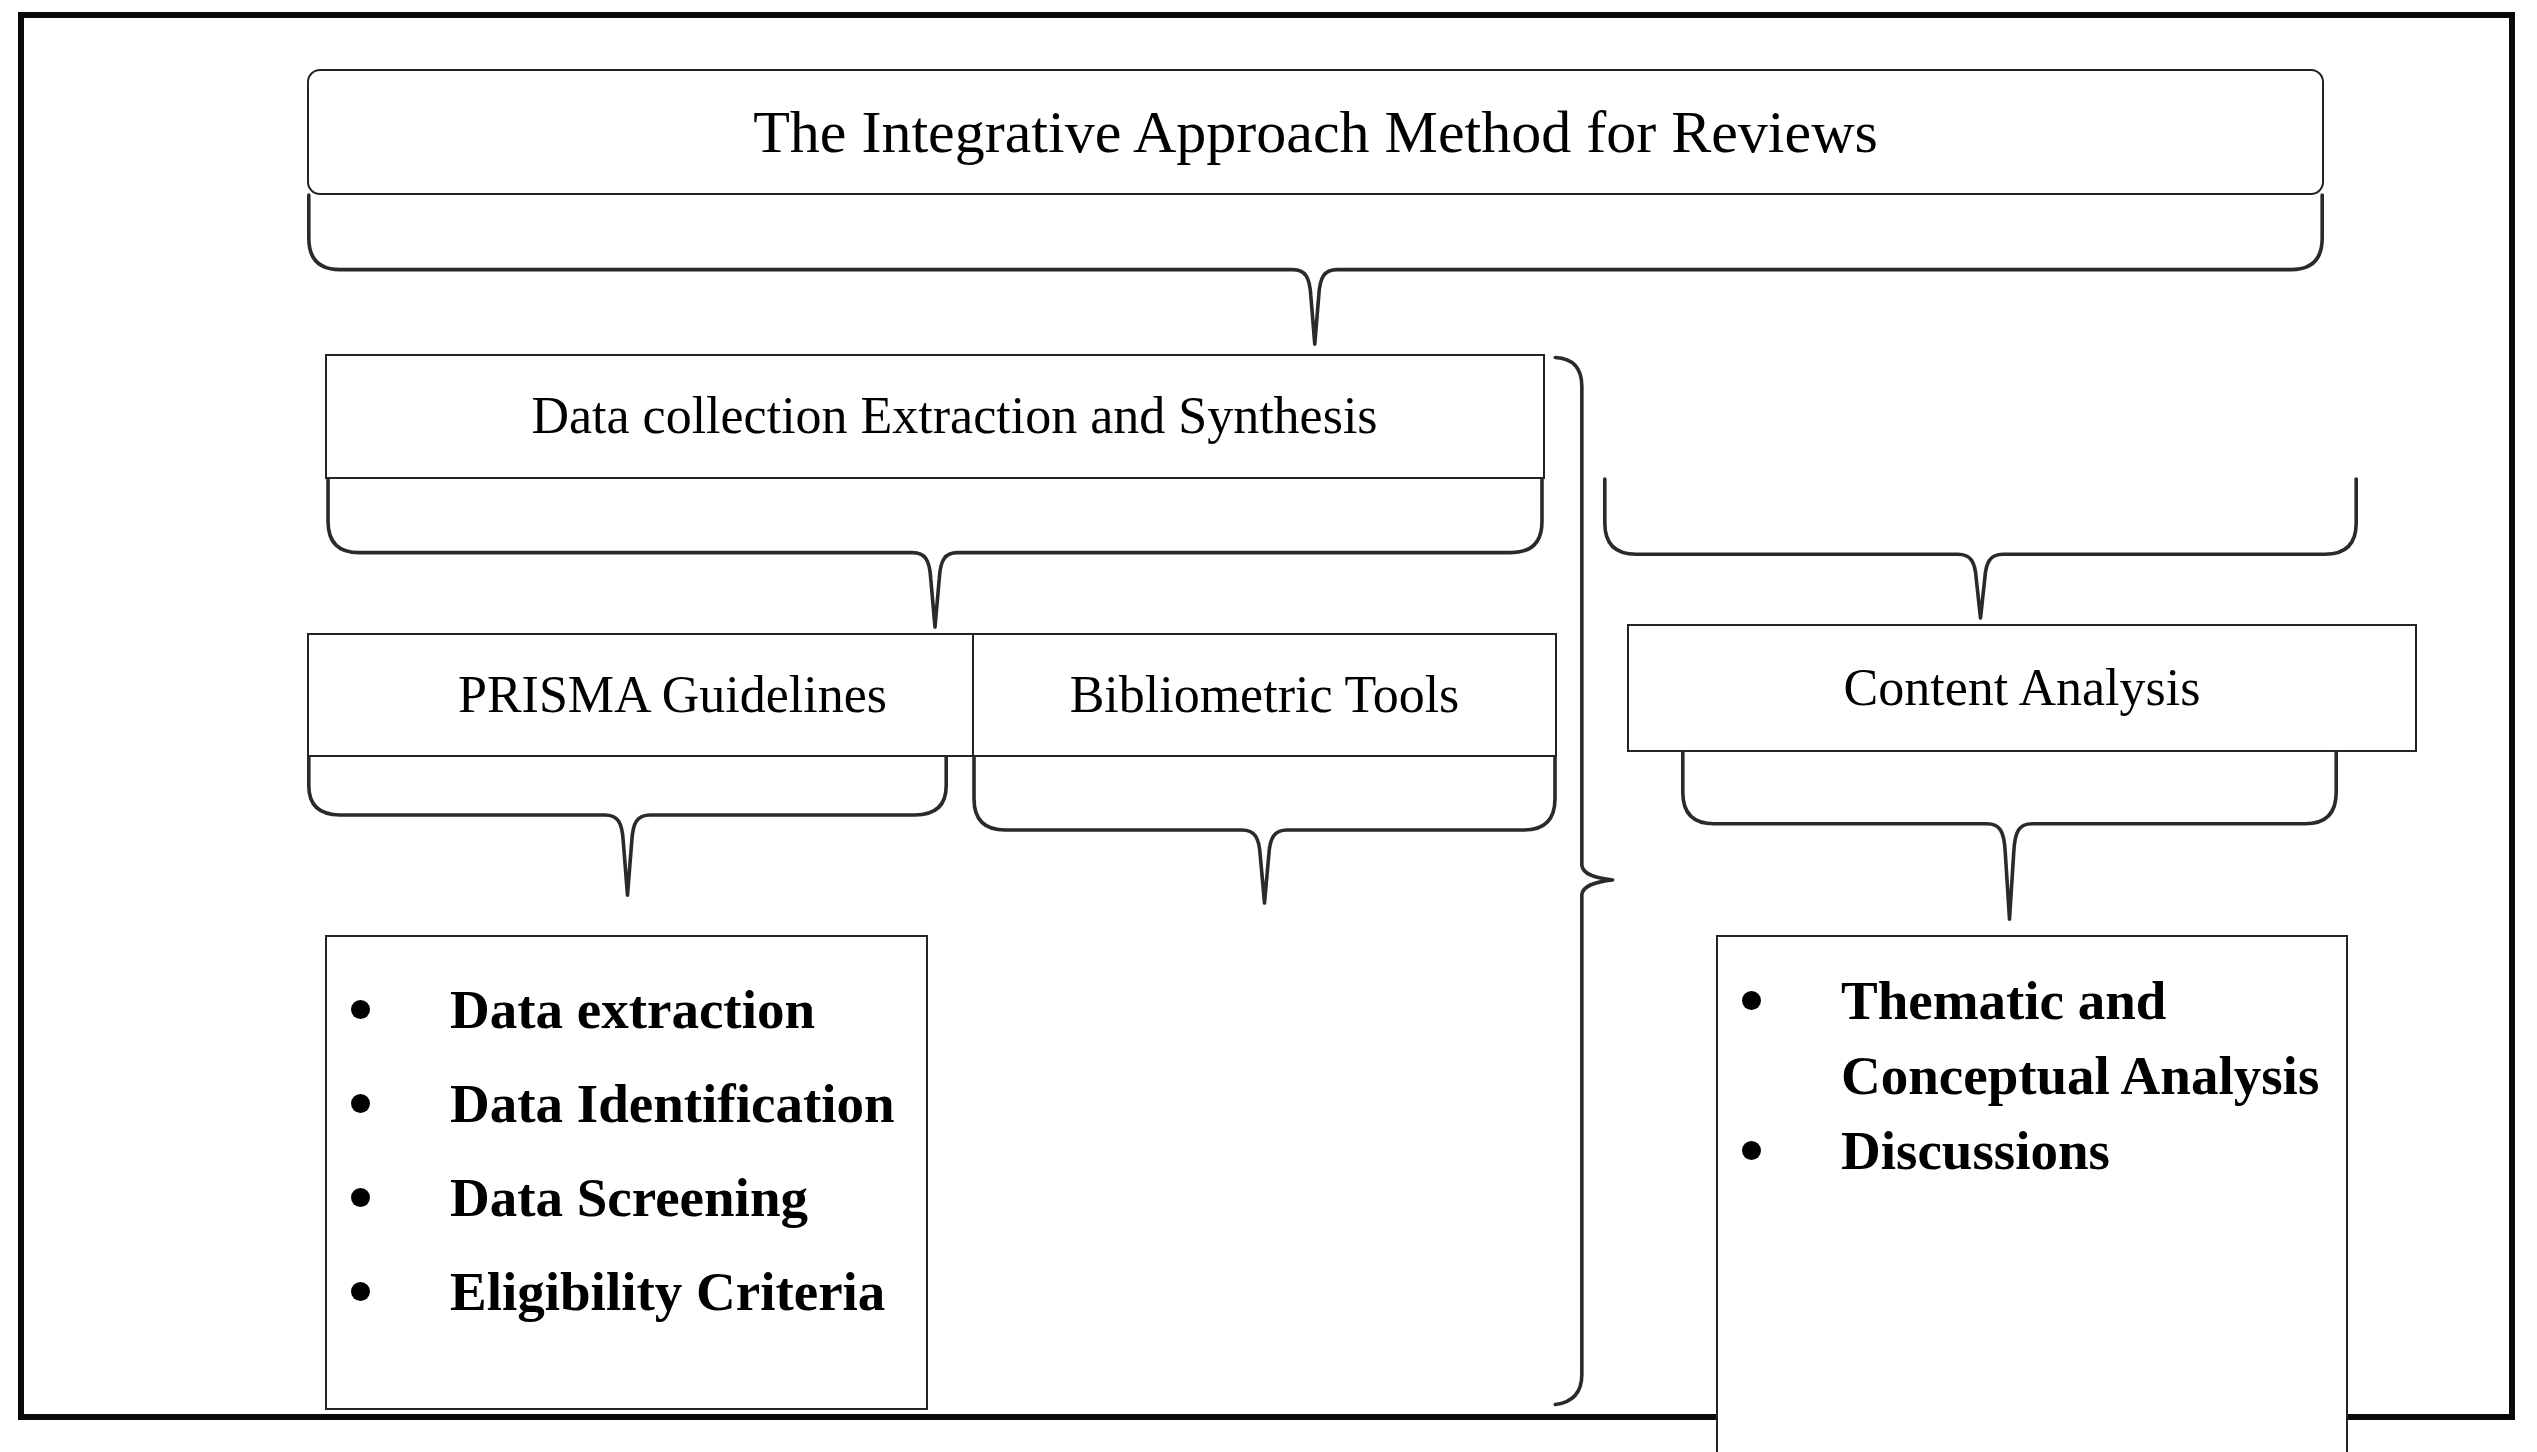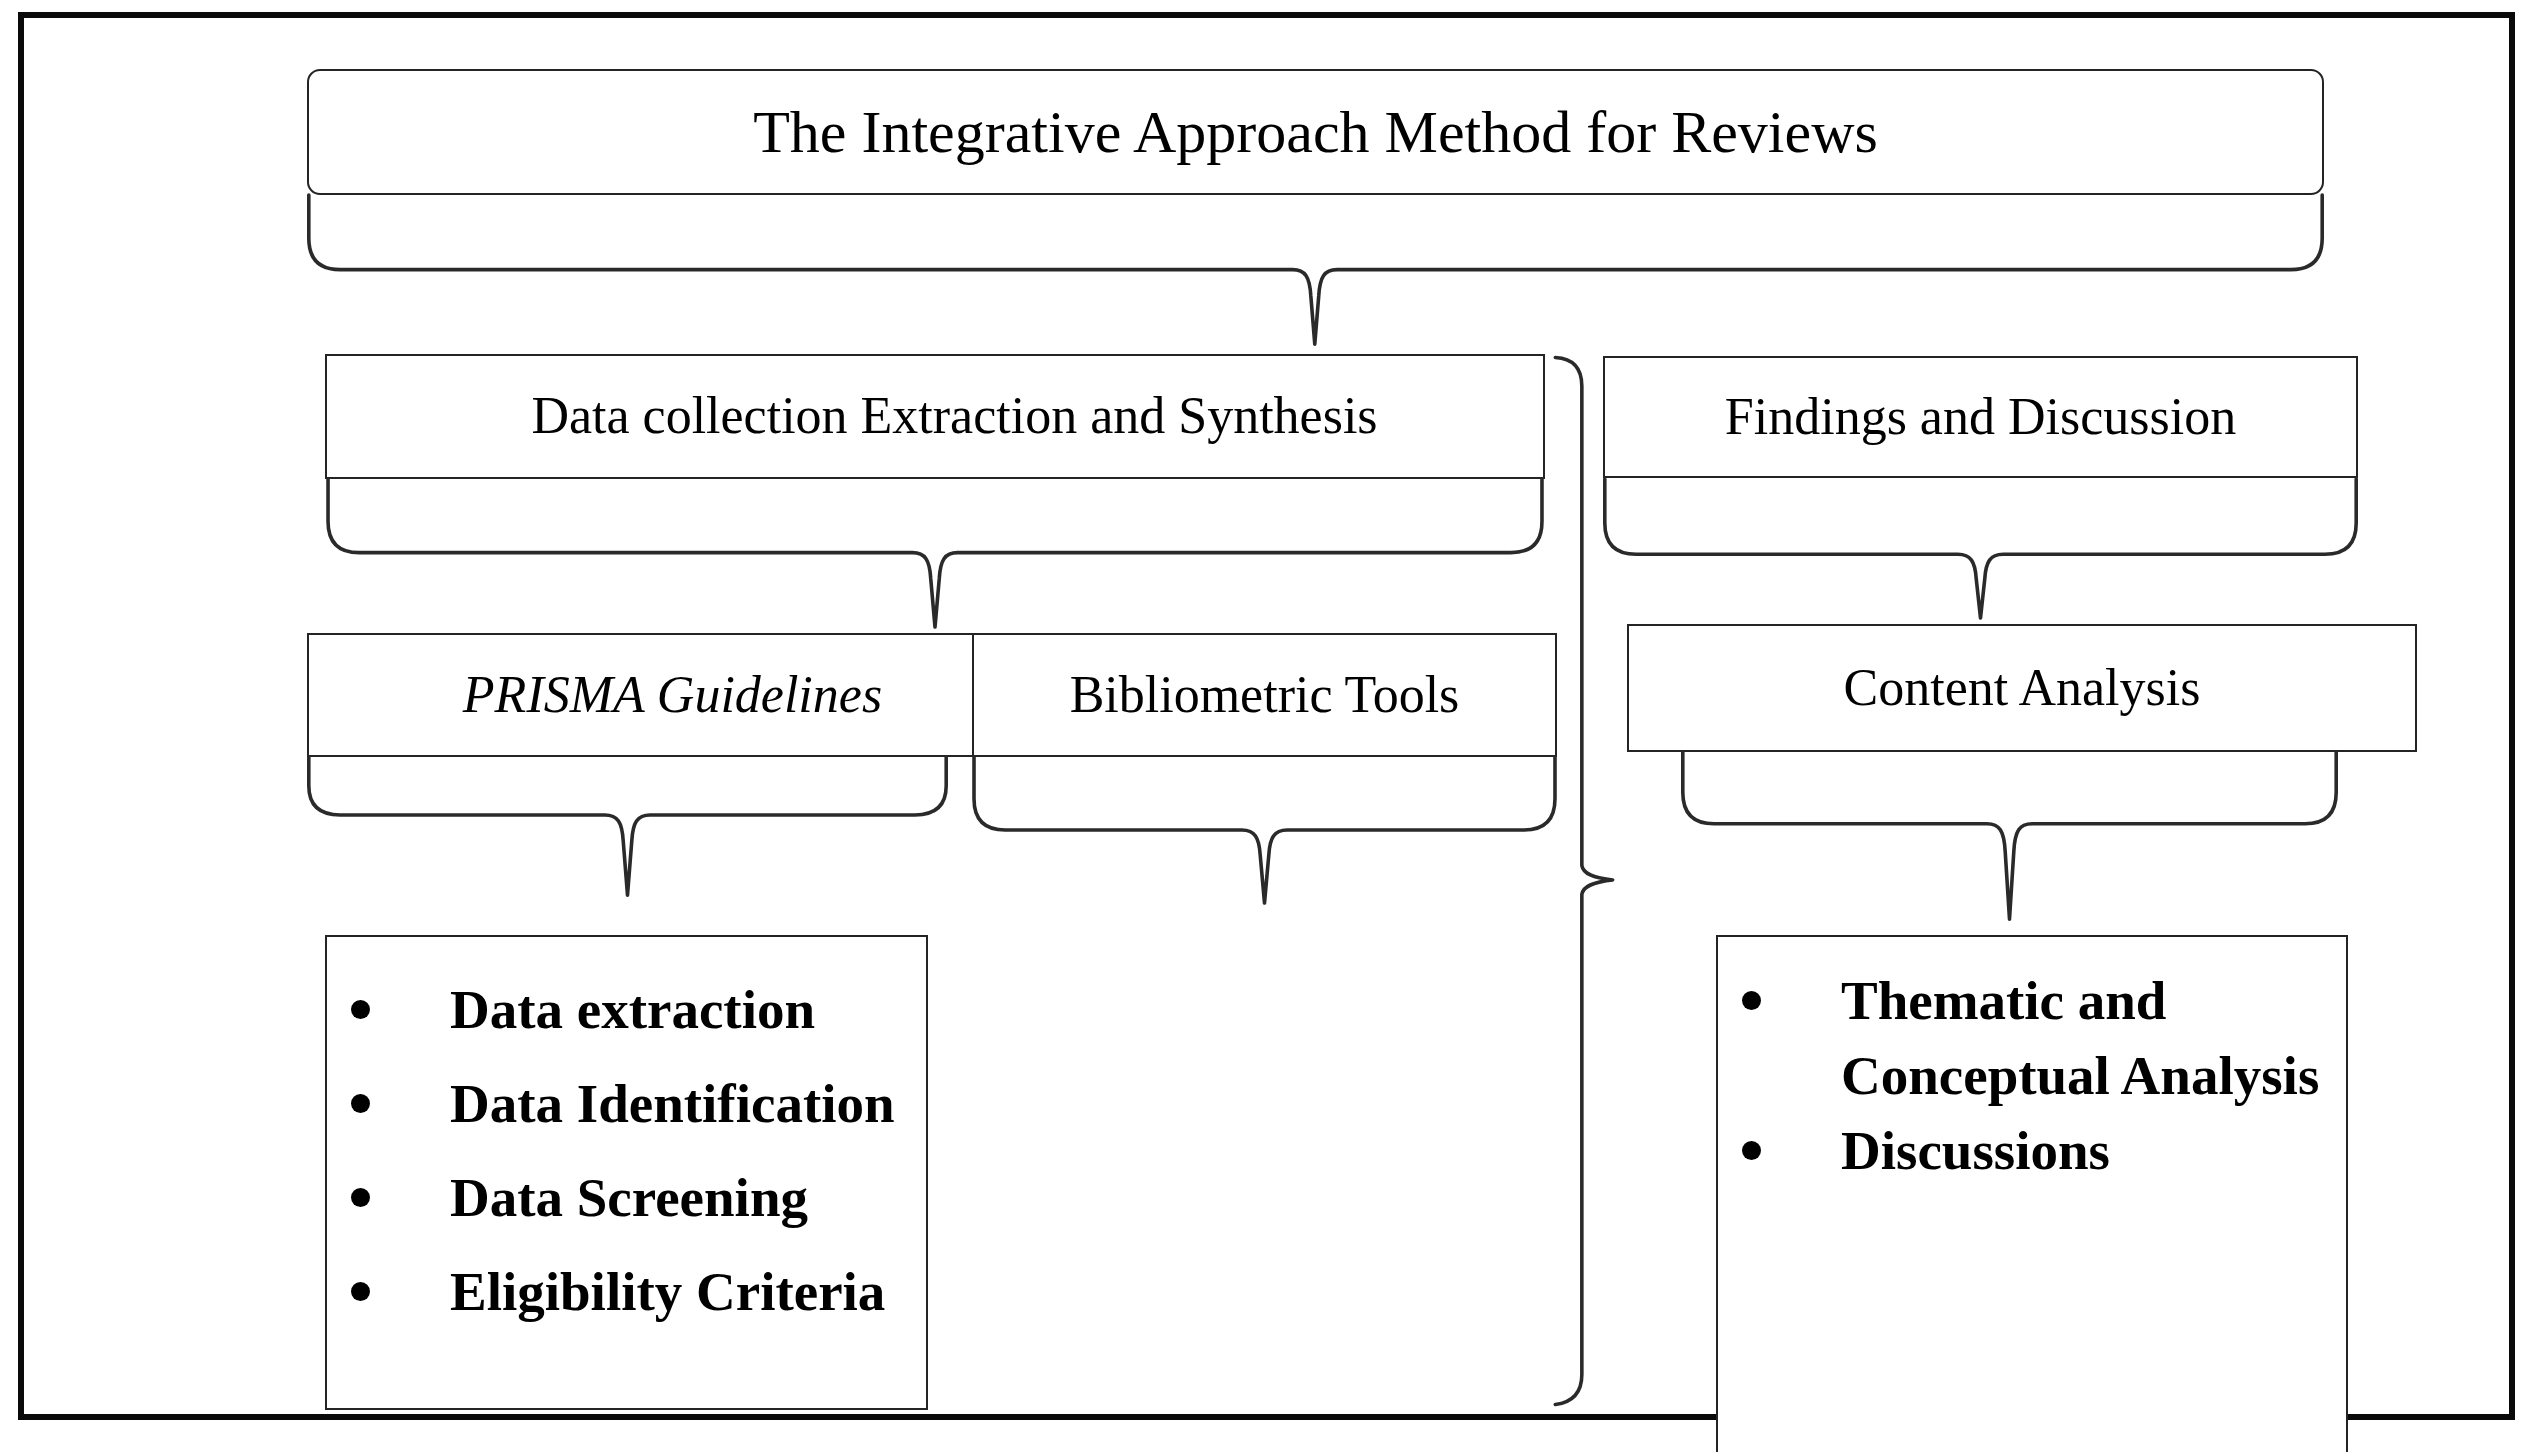--- a/index.html
+++ b/index.html
@@ -54,32 +54,29 @@
     <path d="M 2.5 0 V 60 Q 2.5 103.5 46 103.5 H 1369 C 1387 103.5 1393 114 1394.5 140 L 1400 207 L 1405.5 140 C 1407 114 1413 103.5 1431 103.5 H 2756 Q 2799.5 103.5 2799.5 60 V 0"></path>
   </svg>
 
   <div class="hbox header-text" style="left:325px;top:354px;width:1220px;height:125px;padding-left:39px;">
     <span>Data collection Extraction and Synthesis</span>
   </div>
   <svg class="brace" style="left:325px;top:479px;" width="1220" height="153" viewBox="0 0 1695 213">
     <path d="M 2.5 0 V 59 Q 2.5 102.5 46 102.5 H 816 C 834 102.5 840 113 841.5 138 L 847.5 206 L 853.5 138 C 855 113 861 102.5 879 102.5 H 1649 Q 1692.5 102.5 1692.5 59 V 0"></path>
   </svg>
 
-  <div class="hbox header-text" style="left:1603px;top:356px;width:755px;height:122px;">
-    <span>Findings and Discussion</span>
-  </div>
   <svg class="brace" style="left:1603px;top:479px;" width="755" height="144" viewBox="0 0 1049 200">
     <path d="M 2.5 0 V 61 Q 2.5 104.5 46 104.5 H 493 C 511 104.5 517 115 518.5 138 L 524.5 193 L 530.5 138 C 532 115 538 104.5 556 104.5 H 1003 Q 1046.5 104.5 1046.5 61 V 0"></path>
   </svg>
 
   <svg class="vbrace" style="position:absolute;left:1541px;top:351px;overflow:visible;" width="86" height="1065" viewBox="0 0 120 1480">
     <path d="M 20 6 Q 57 8 57 46 V 715 C 59 726 72 732 100 735 C 72 738 59 744 57 755 V 1425 Q 57 1462 20 1467"></path>
   </svg>
 
-  <div class="hbox header-text" style="left:307px;top:633px;width:731px;height:124px;font-style:italic;">
+  <div class="hbox header-text" style="left:307px;top:633px;width:731px;height:124px;">
     <span>PRISMA Guidelines</span>
   </div>
   <svg class="brace" style="left:307px;top:757px;" width="641" height="144" viewBox="0 0 891 200">
     <path d="M 2.5 0 V 40 Q 2.5 80.5 46 80.5 H 414 C 432 80.5 438 91 439.5 116 L 445.5 192 L 451.5 116 C 453 91 459 80.5 477 80.5 H 845 Q 888.5 80.5 888.5 40 V 0"></path>
   </svg>
 
   <div class="hbox header-text" style="left:972px;top:633px;width:585px;height:124px;">
     <span>Bibliometric Tools</span>
   </div>
   <svg class="brace" style="left:972px;top:757px;" width="585" height="151" viewBox="0 0 813 210">

